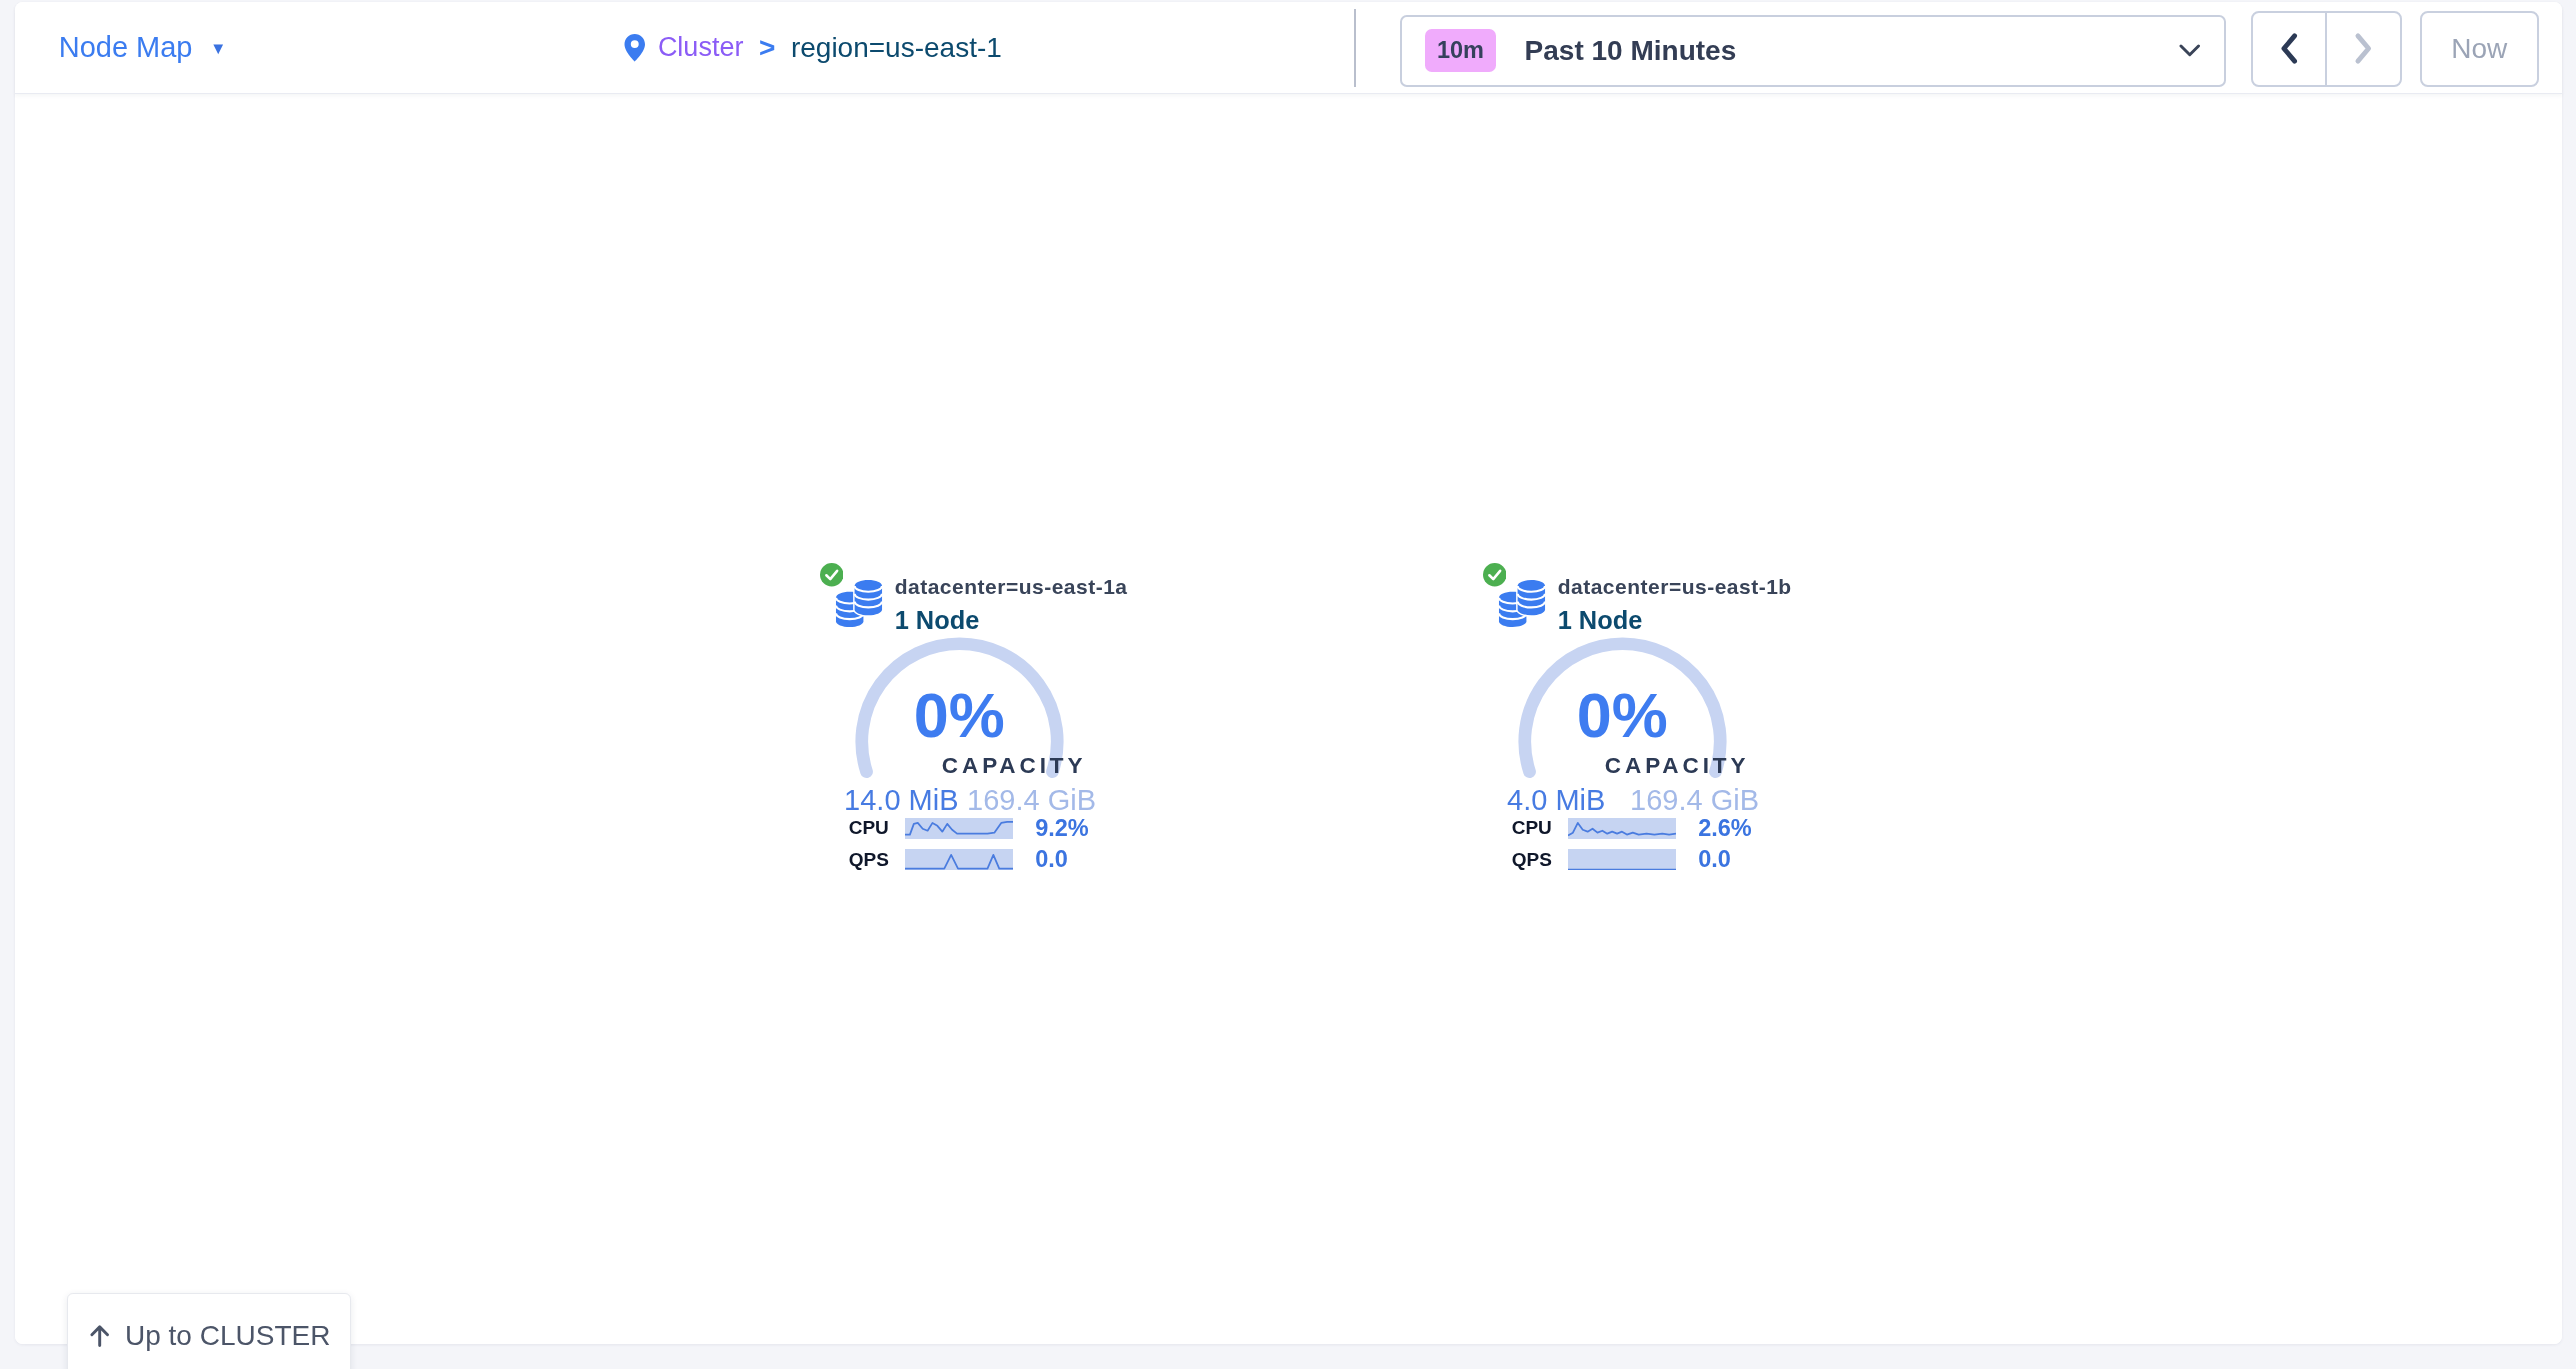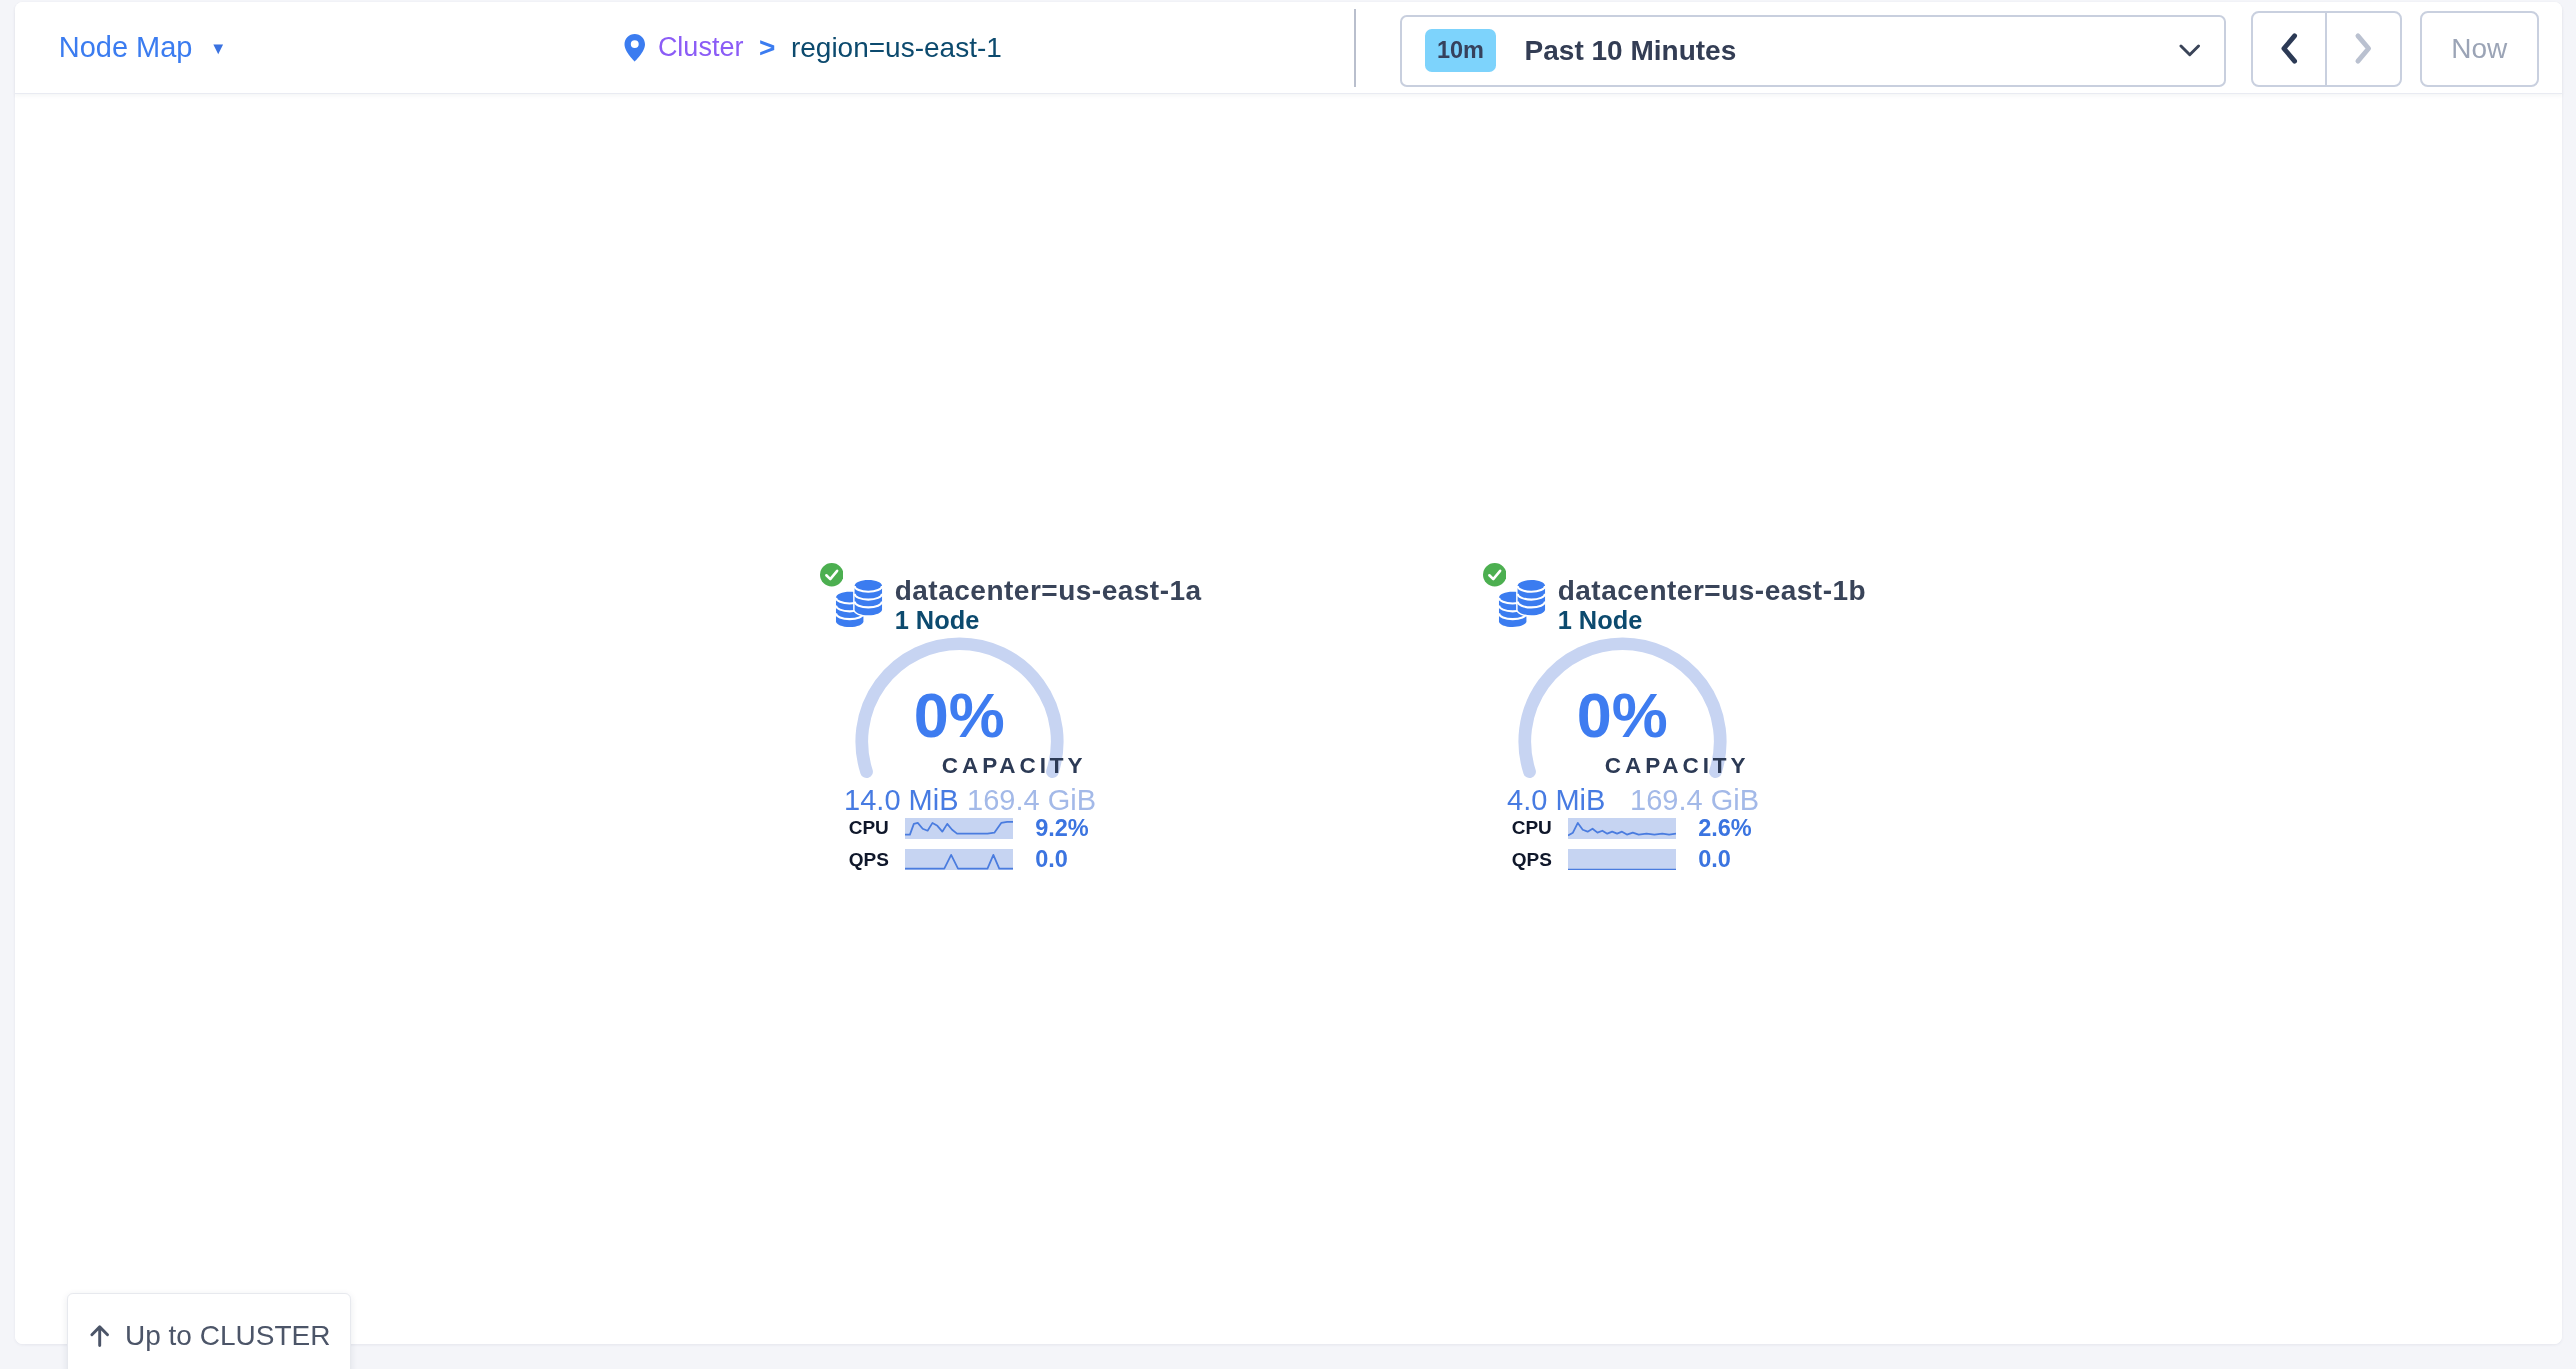--- a/index.html
+++ b/index.html
@@ -38,21 +38,21 @@
   .bc-current{font-size:28px;color:#0c4a6e;font-weight:400;}
   .topbar-divider{
     position:absolute;left:1339px;top:6.8px;width:2px;height:78px;background:#b9bfcd;
   }
   .time-select{
     position:absolute;left:1385px;top:12.7px;width:826px;height:72px;
     border:2px solid #c8cfde;border-radius:6.8px;background:#fff;
     display:flex;align-items:center;padding:0 23.5px;box-sizing:border-box;cursor:pointer;
   }
   .tw-badge{
-    background:#7dd3fc;color:#36415c;font-weight:700;font-size:23.5px;
+    background:#f0abfc;color:#36415c;font-weight:700;font-size:23.5px;
     padding:9.8px 11.7px;border-radius:6.8px;line-height:1;
   }
   .tw-label{margin-left:29px;font-size:28px;font-weight:700;color:#333d54;}
   .tw-chevron{margin-left:auto;width:21.5px;height:12.7px;}
   .nav-group{
     position:absolute;left:2236px;top:8.8px;width:151px;height:76px;
     border:2px solid #c9d0df;border-radius:7.8px;display:flex;box-sizing:border-box;
     background:#fff;
   }
   .nav-btn{
@@ -69,21 +69,21 @@
   .map-canvas{position:absolute;left:0;top:91px;width:100%;height:1251px;border-radius:0 0 7.8px 7.8px;background:#fff;}
   
   .dc-card{position:absolute;width:284px;height:333px;cursor:pointer;}
   .dc-check{
     position:absolute;left:0;top:2px;width:23.5px;height:23.5px;border-radius:50%;
     box-shadow:0 0 0 2.9px #fff;z-index:2;
   }
   .dc-check svg{display:block;width:23.5px;height:23.5px;}
   .dc-dbicon{position:absolute;left:15.6px;top:17.6px;width:49px;height:51px;z-index:1;}
   .dc-dbicon svg{display:block;width:49px;height:51px;}
-  .dc-title{position:absolute;left:75px;top:13.7px;font-size:28px;font-weight:700;color:#394459;white-space:nowrap;letter-spacing:0.5px;}
+  .dc-title{position:absolute;left:75px;top:13.7px;font-size:21px;font-weight:700;color:#394459;white-space:nowrap;letter-spacing:0.5px;}
   .dc-nodes{position:absolute;left:75px;top:45px;font-size:25.4px;font-weight:700;color:#0c4a6e;}
   .dc-gauge{position:absolute;left:32px;top:73px;width:215px;height:215px;}
   .dc-pct{position:absolute;left:32px;top:123px;width:215px;text-align:center;font-size:63px;font-weight:700;color:#3e7cf0;line-height:1;}
   .dc-cap{position:absolute;left:12.7px;top:192px;width:254px;text-align:right;font-size:22.5px;font-weight:700;letter-spacing:3.9px;color:#2c3a55;}
   .dc-vals{position:absolute;left:24.4px;top:223px;width:252px;display:flex;justify-content:space-between;font-size:29px;}
   .dc-used{color:#477be2;}
   .dc-total{color:#a3b9e8;}
   .dc-mrows{position:absolute;left:29px;top:256px;width:254px;}
   .mrow{display:flex;align-items:center;height:22.5px;margin-bottom:8.8px;}
   .mlabel{width:56px;font-size:19px;font-weight:700;color:#0f172a;}

